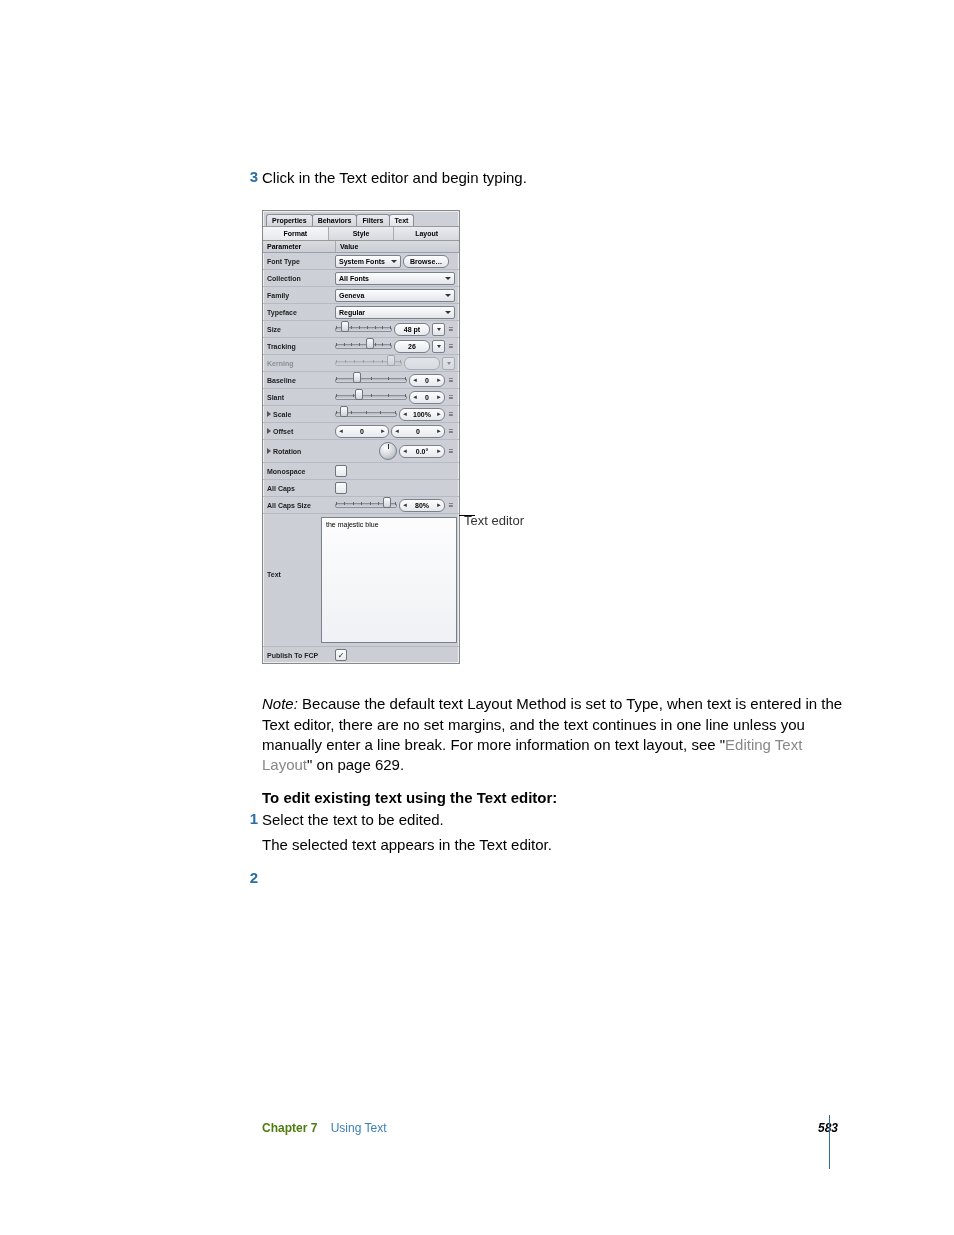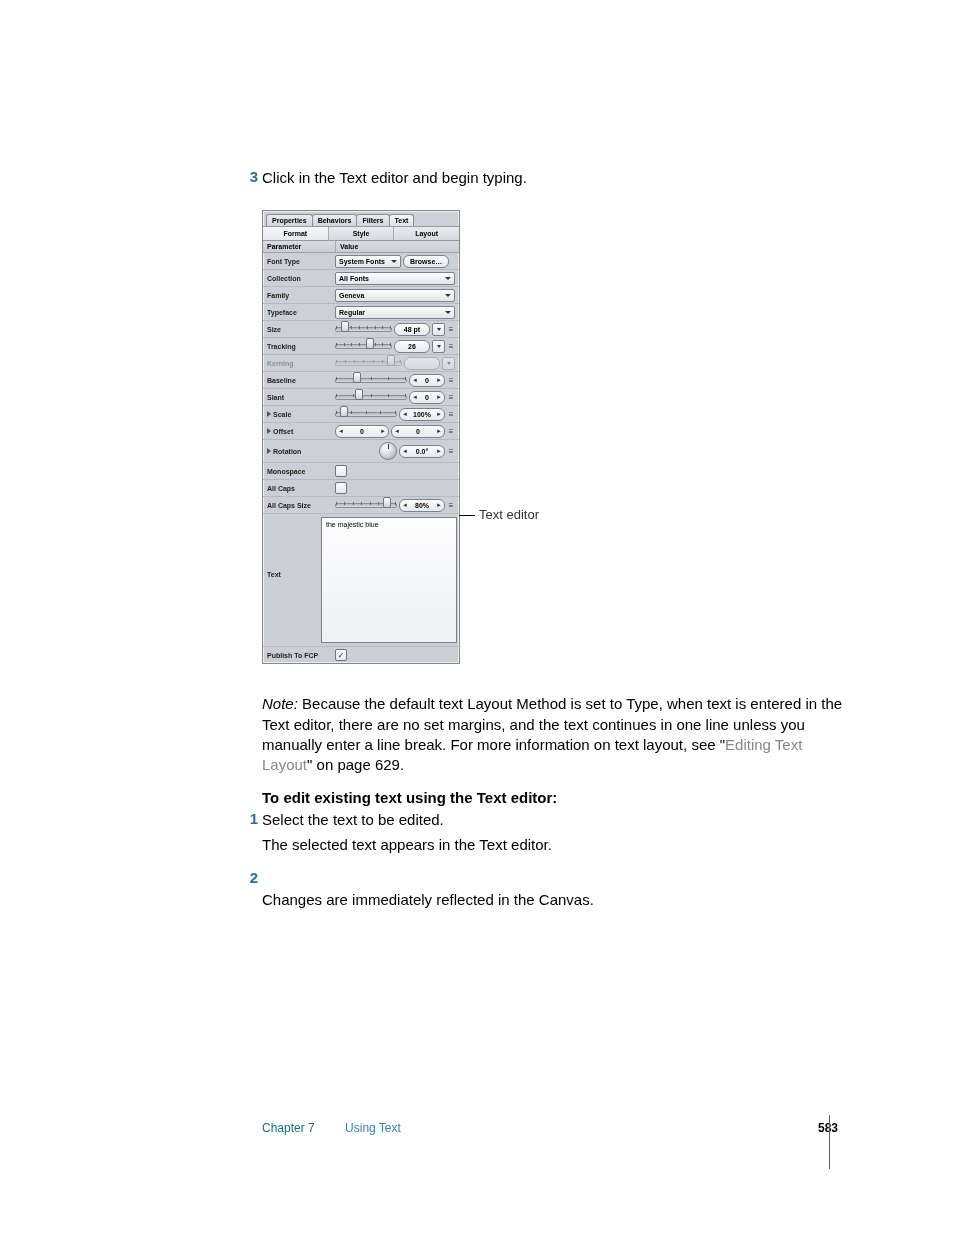--- a/index.html
+++ b/index.html
@@ -247,27 +247,28 @@
     position: absolute;
     bottom: 100px;
     left: 0; right: 0;
     display: flex;
     align-items: center;
   }
   .footer-left {
     margin-left: 262px;
     font-size: 12px;
   }
-  .footer-left .chap-label { font-weight: normal; color: #0f766e; }
-  .footer-left .chap-title { color: #3b7fb8; margin-left: 27px; }
+  .footer-left .chap-label { font-weight: bold; color: #4d7c0f; }
+  .footer-left .chap-title { color: #3b7fb8; margin-left: 10px; }
   .footer-right {
     position: absolute;
     right: 116px;
     font-size: 12px;
     font-weight: bold;
+    font-style: italic;
   }
   .footer-rule {
     position: absolute;
     right: 124px;
     bottom: 66px;
     width: 1px;
     height: 54px;
     background: #2a6ea5;
   }
 </style>
@@ -584,21 +585,21 @@
 
       <div class="prow" style="border-bottom:none">
         <div class="lcol">Publish To FCP</div>
         <div class="rcol">
             <div class="cb">✓</div>
           </div>
       </div>
 
     </div>
 
-    <div style="display:flex; align-items:flex-start; margin-top:300px;">
+    <div style="display:flex; align-items:flex-start; margin-top:300px;flex-direction:column;">
       <div class="callout-line"></div>
       <div class="callout-text">Text editor</div>
     </div>
 
   </div>
 
   <div class="body-text para">
     <span class="note-label">Note:  </span><span>Because the default text Layout Method is set to Type, when text is entered in the Text editor, there are no set margins, and the text continues in one line unless you manually enter a line break. For more information on text layout, see "</span><span class="link">Editing Text Layout</span><span>" on page 629.</span>
   </div>
 
@@ -607,21 +608,20 @@
 
   <div class="step-line" style="margin-bottom:4px">
     <div class="step-num">1</div>
     <div class="step-text">Select the text to be edited.</div>
   </div>
   <div class="body-text para">The selected text appears in the Text editor.</div>
 
   <div class="step-line" style="margin-bottom:4px">
     <div class="step-num">2</div>
   </div>
-  <div class="body-text para">Changes are immediately reflected in the Canvas.</div>
 
 </div>
 
 <div class="footer">
   <div class="footer-left">
     <span class="chap-label">Chapter 7</span>
     <span class="chap-title">Using Text</span>
   </div>
   <div class="footer-right">583</div>
 </div>

